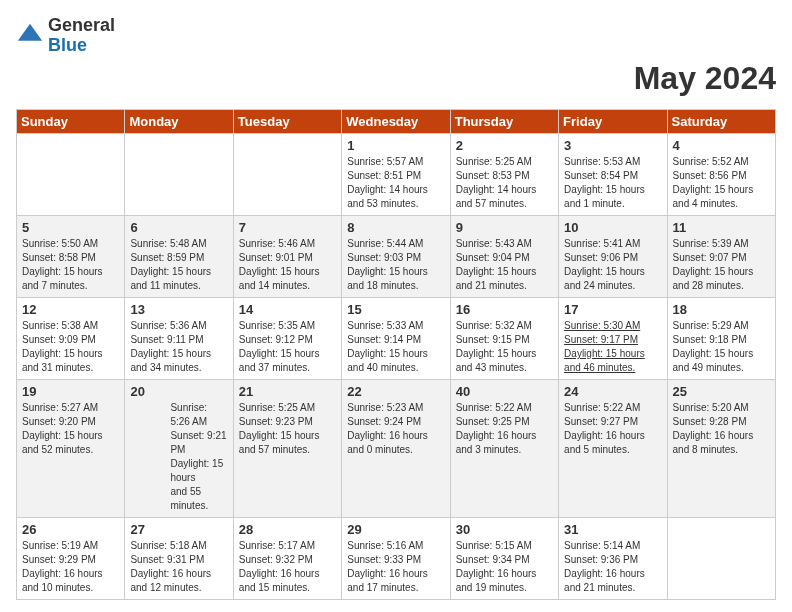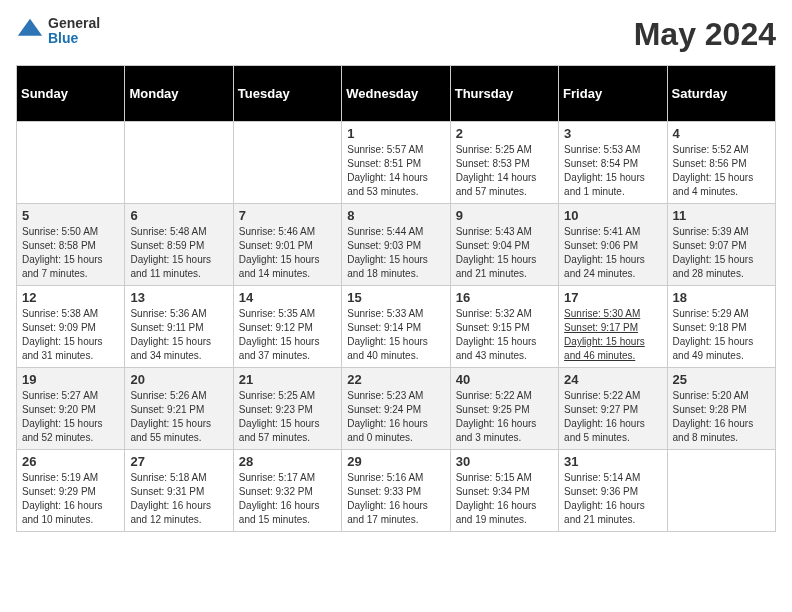--- a/index.html
+++ b/index.html
@@ -16,53 +16,54 @@
       align-items: flex-start;
       margin-bottom: 12px;
     }
     .logo {
       display: flex;
       align-items: center;
     }
     .logo-text {
       display: flex;
       flex-direction: column;
-      font-size: 14px;
+      font-size: 18px;
       font-weight: bold;
       line-height: 1.1;
     }
     .logo-general { color: #333; }
     .logo-blue { color: #1a6faf; }
     .logo-icon {
       width: 28px;
       height: 28px;
       margin-right: 4px;
     }
     .title-block {
       text-align: left;
+      margin-top: 44px;
     }
     .title-month {
       font-size: 32px;
       font-weight: bold;
       color: #333;
     }
     .title-location {
       font-size: 16px;
       color: #333;
     }
     .calendar {
       width: 100%;
       border-collapse: collapse;
     }
     .calendar th {
-      background-color: #000000;
+      background-color: #c2410c;
       color: #fff;
       font-size: 13px;
       font-weight: bold;
-      padding: 20px 4px;
+      padding: 4px 4px;
       text-align: left;
       border: 1px solid #ccc;
     }
     .calendar td {
       vertical-align: top;
       border: 1px solid #ccc;
       padding: 4px 5px;
       width: calc(100% / 7);
       min-height: 80px;
       font-size: 10px;
@@ -255,21 +256,21 @@
       <tr>
         <td>
           <div class="day-number">19</div>
           <div class="day-info" style="white-space: pre-line;">Sunrise: 5:27 AM
 Sunset: 9:20 PM
 Daylight: 15 hours
 and 52 minutes.</div>
         </td>
         <td>
           <div class="day-number">20</div>
-          <div class="day-info" style="white-space: pre-line;">Sunrise: 5:26 AM
+          <div class="day-info" style="white-space: pre-line; margin-left: 40px;">Sunrise: 5:26 AM
 Sunset: 9:21 PM
 Daylight: 15 hours
 and 55 minutes.</div>
         </td>
         <td>
           <div class="day-number">21</div>
           <div class="day-info" style="white-space: pre-line;">Sunrise: 5:25 AM
 Sunset: 9:23 PM
 Daylight: 15 hours
 and 57 minutes.</div>

